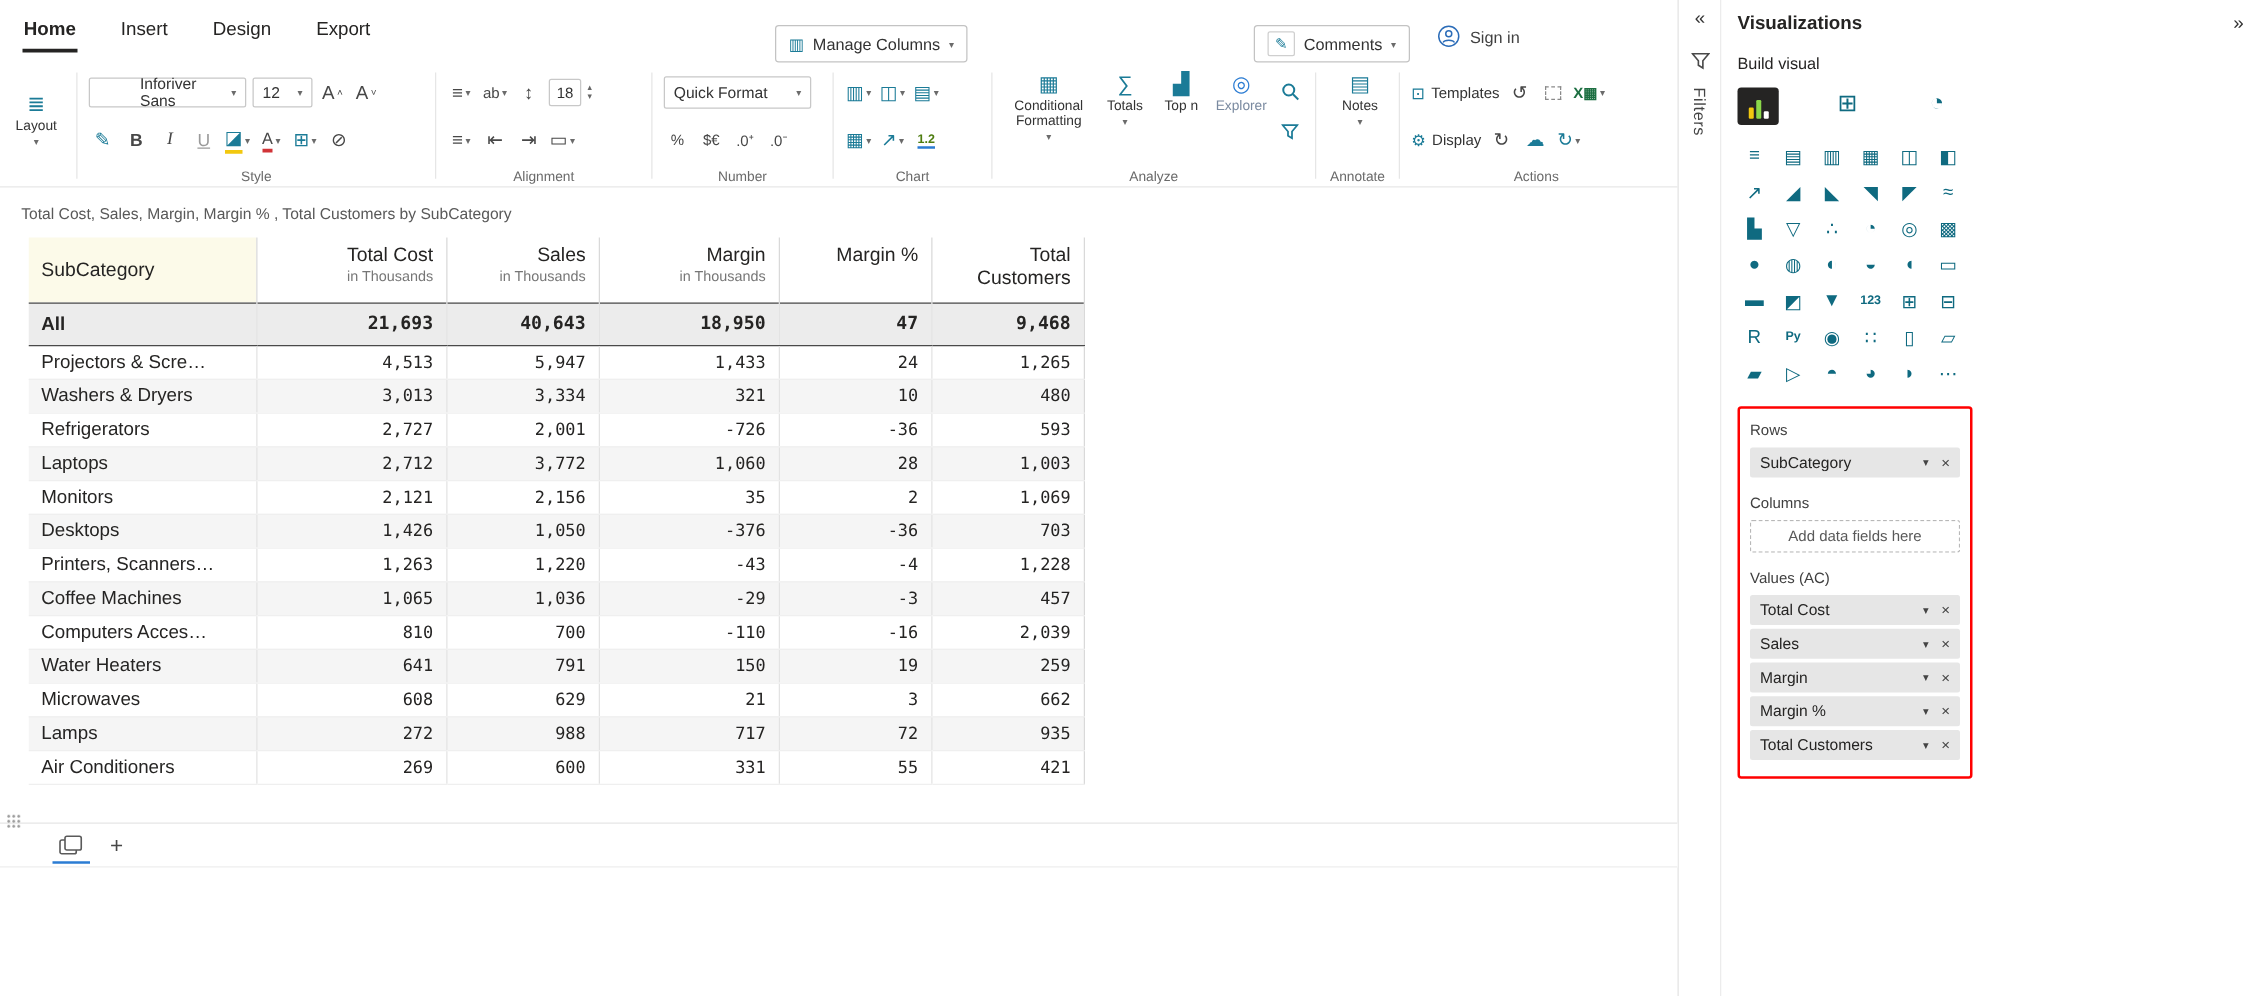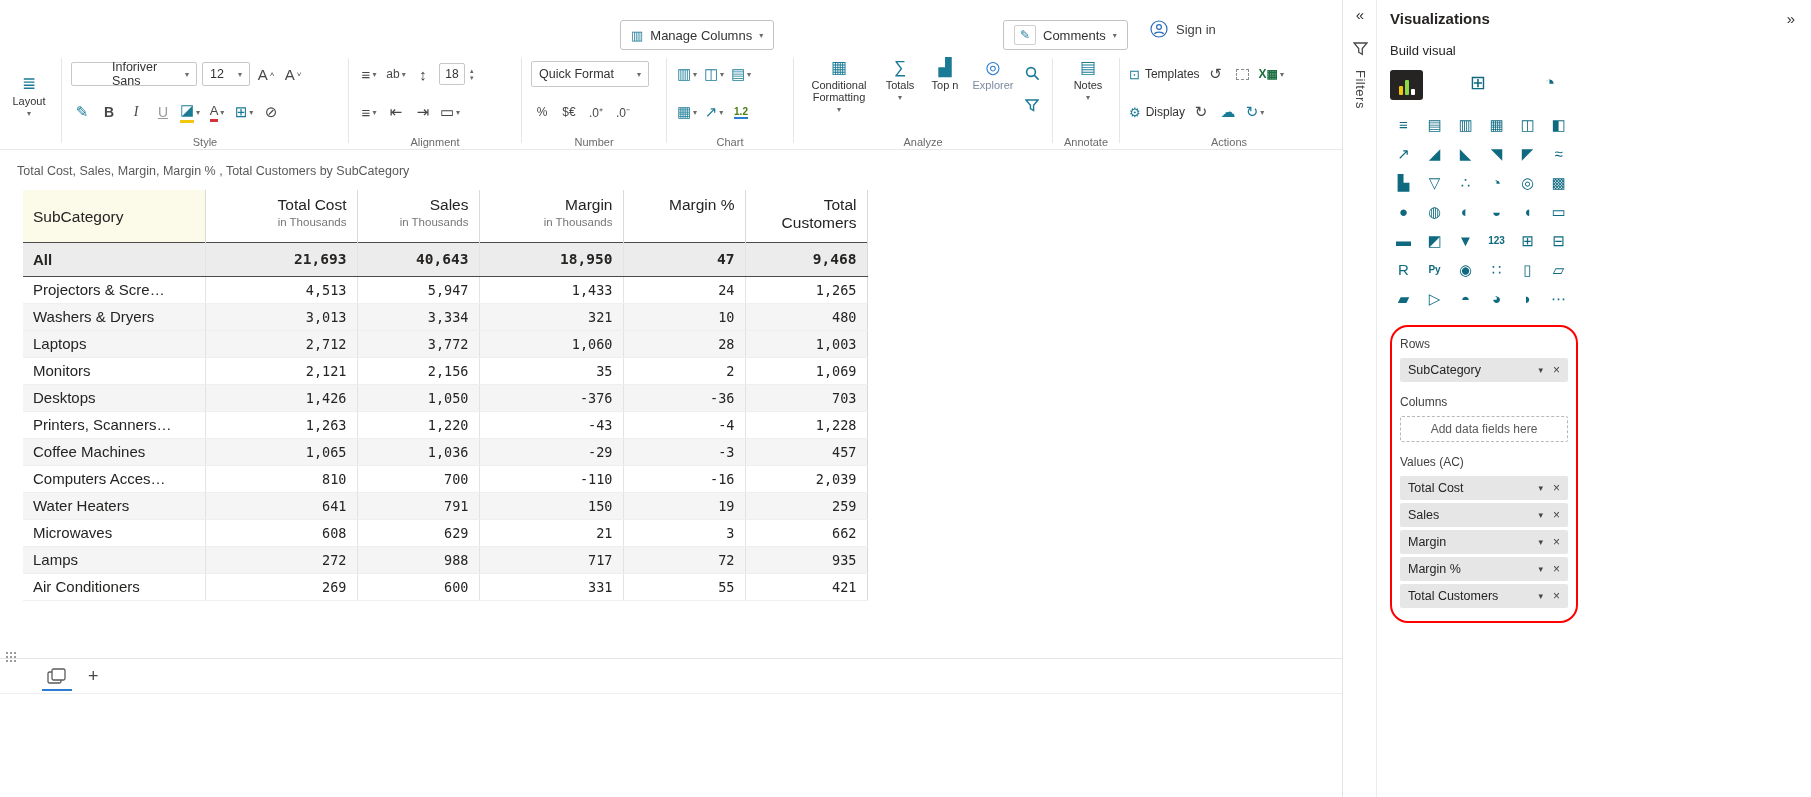--- a/index.html
+++ b/index.html
@@ -100,37 +100,43 @@
   .gi { height:25px; display:flex; align-items:center; justify-content:center; font-size:15px; color:#0f6a80; border-radius:2px; cursor:pointer; }
   .gi.txt2 { font-size:10px; font-weight:bold; }
   .gal-extra { margin-top:7px; display:flex; gap:8px; align-items:center; }
   .ge { width:24px; height:22px; display:flex; align-items:flex-end; justify-content:center; gap:2px; cursor:pointer; padding-bottom:3px; }
   .ge i { display:block; width:4px; border-radius:1px; }
   .ge.bars i:nth-child(1){ height:8px; background:#2b7cd3; }
   .ge.bars i:nth-child(2){ height:13px; background:#f2c80f; }
   .ge.bars i:nth-child(3){ height:6px; background:#35a148; }
   .ge.dark { background:#252423; color:#fff; font-size:9px; font-weight:bold; align-items:center; border-radius:2px; }
 
-  .fields-box { margin-top:14px; width:188px; border:2px solid #ff0000; border-radius:18px; padding:6px 8px 10px; }
+  .fields-box { margin-top:14px; width:188px; border:2px solid #ff0000; border-radius:3px; padding:6px 8px 10px; }
   .sec-label { font-size:12px; color:#404040; margin:4px 0 7px; }
   .sec-label.mt { margin-top:13px; }
   .pill { height:24px; margin-bottom:3px; background:#e6e6e6; border-radius:2px; display:flex; align-items:center; padding:0 8px; font-size:12.5px; color:#252423; cursor:pointer; }
   .pill .pl { flex:1 1 auto; white-space:nowrap; overflow:hidden; text-overflow:ellipsis; }
   .pill .pc { font-size:9px; color:#444; margin-left:8px; cursor:pointer; }
   .pill .px { font-size:12px; color:#444; margin-left:10px; cursor:pointer; }
   .add-box { height:26px; border:1px dashed #b8b8b8; border-radius:2px; display:flex; align-items:center; justify-content:center; font-size:12px; color:#595959; margin-bottom:2px; background:#fff; }
 </style>
 </head>
 <body>
 
 <div class="app">
 
   <div class="main">
 
     <div class="tabbar">
+      <nav class="tabs">
+          <span class="tab active">Home</span>
+          <span class="tab">Insert</span>
+          <span class="tab">Design</span>
+          <span class="tab">Export</span>
+        </nav>
 
       <button class="chrome-btn manage-cols">
         <span class="teal">▥</span>
         <span>Manage Columns</span>
         <span class="chev">▾</span>
       </button>
 
       <button class="chrome-btn comments-btn">
         <span class="icon-box">✎</span>
         <span>Comments</span>
@@ -429,20 +435,28 @@
                 <td class="num">24</td>
                 <td class="num">1,265</td>
               </tr>
               <tr class="alt">
                 <td class="">Washers &amp; Dryers</td>
                 <td class="num">3,013</td>
                 <td class="num">3,334</td>
                 <td class="num">321</td>
                 <td class="num">10</td>
                 <td class="num">480</td>
+              </tr>
+              <tr>
+                <td class="">Refrigerators</td>
+                <td class="num">2,727</td>
+                <td class="num">2,001</td>
+                <td class="num">-726</td>
+                <td class="num">-36</td>
+                <td class="num">593</td>
               </tr>
               <tr class="alt">
                 <td class="">Laptops</td>
                 <td class="num">2,712</td>
                 <td class="num">3,772</td>
                 <td class="num">1,060</td>
                 <td class="num">28</td>
                 <td class="num">1,003</td>
               </tr>
               <tr>

